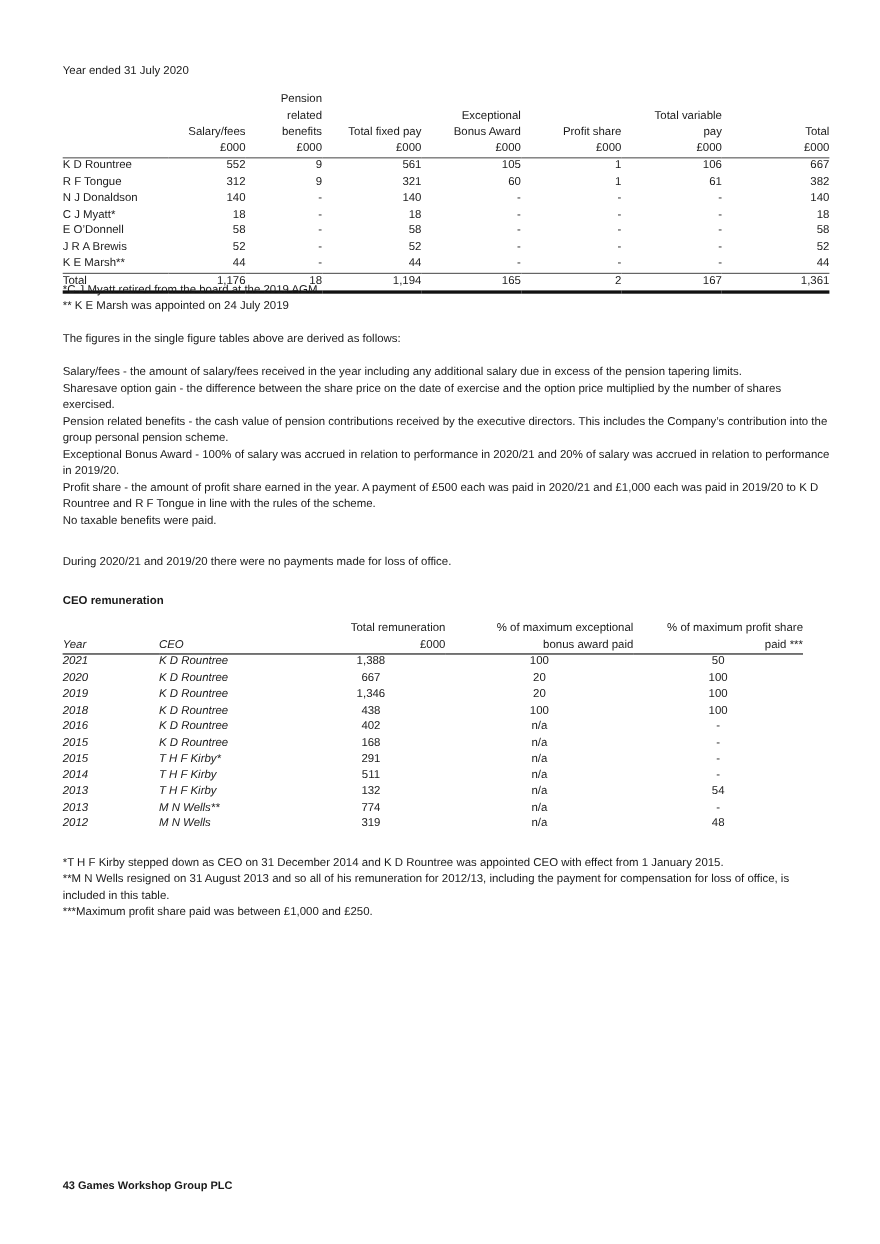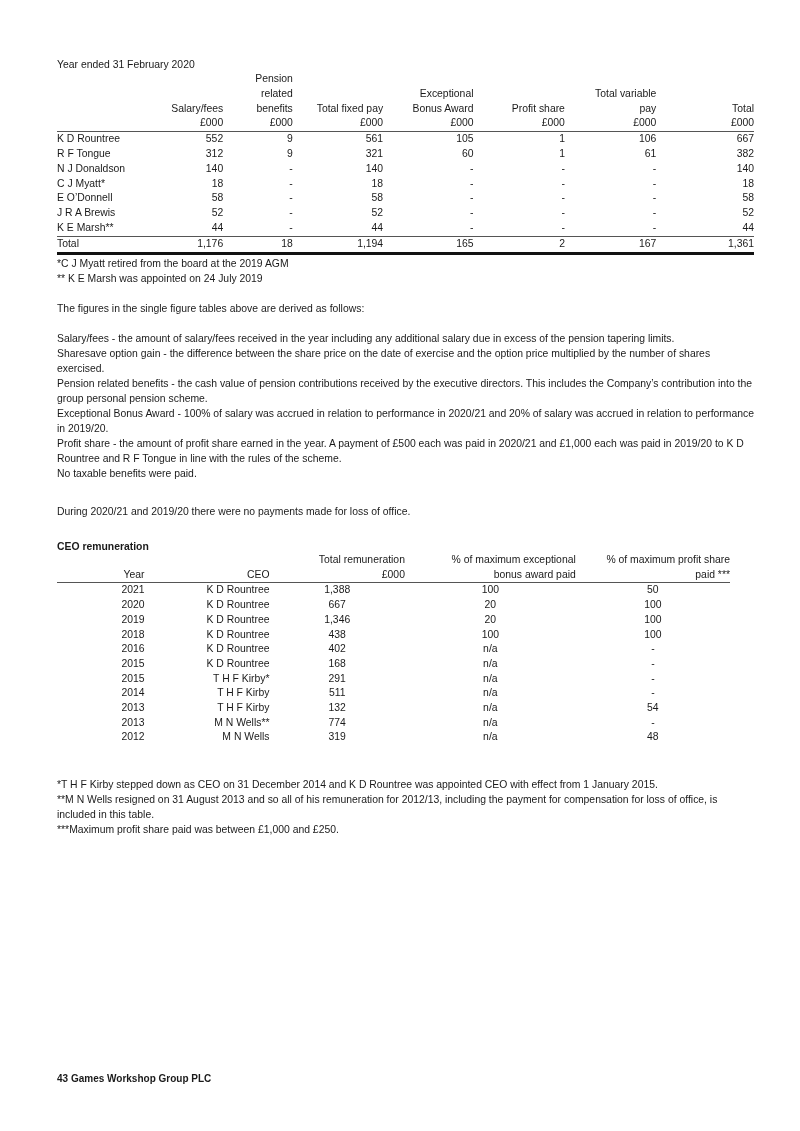--- a/index.html
+++ b/index.html
@@ -2,49 +2,49 @@
 <html><head>
 <meta charset="utf-8">
 <style>
   html, body { margin: 0; padding: 0; background: #ffffff; }
   body {
     width: 800px; height: 1131px; position: relative; overflow: hidden;
     font-family: "Liberation Sans", sans-serif; color: #1a1a1a; font-size: 10.4px;
   }
   .page { position: absolute; left: 57px; top: 0; width: 697px; }
   .title { position: absolute; top: 58px; left: 0; line-height: 14px; }
-  table { border-collapse: collapse; }
+  table { border-collapse: collapse; margin-top: 12px; }
   .t1 { position: absolute; top: 72px; left: 0; width: 697px; }
   .t1 th, .t1 td { padding: 0; height: 14.8px; line-height: 14.8px; font-weight: normal; white-space: nowrap; }
   .t1 th { vertical-align: bottom; line-height: 14.8px; text-align: right; }
   .t1 th.name { text-align: left; }
   .t1 td { text-align: right; }
   .t1 td.name { text-align: left; }
   .t1 thead tr:last-child th { border-bottom: 1px solid #555; }
   .t1 tr.total td { border-top: 1px solid #555; border-bottom: 3px solid #111; }
   .c-name { width: 92px; } .c1 { width: 68px; } .c2 { width: 67px; } .c3 { width: 87px; }
   .c4 { width: 87px; } .c5 { width: 88px; } .c6 { width: 88px; } .c7 { width: 94px; }
   .notes { position: absolute; left: 0; width: 697px; line-height: 15px; }
   .notes p { margin: 0; }
   .gap { height: 15px; }
   .ceo-title { position: absolute; top: 540px; left: 0; font-weight: bold; line-height: 14px; }
   .t2 { position: absolute; top: 553px; left: 0; width: 673px; }
   .t2 th, .t2 td { padding: 0; height: 14.7px; line-height: 14.7px; font-weight: normal; white-space: nowrap; }
   .t2 th { text-align: right; vertical-align: bottom; }
-  .t2 th.l, .t2 td.l { text-align: right; }
+  .t2 th.l, .t2 td.l { text-align: left; font-style: italic; }
   .t2 td { text-align: center; }
   .t2 thead tr:last-child th { border-bottom: 1px solid #555; }
   .footer { position: absolute; top: 1073px; left: 0; font-weight: bold; font-size: 10px; }
 </style>
 </head>
 <body>
 
 <div class="page">
 
-  <div class="title">Year ended 31 February 2020</div>
+  <div class="title">Year ended 31 July 2020</div>
 
   <table class="t1">
     <colgroup>
       <col class="c-name">
         <col class="c1">
         <col class="c2">
         <col class="c3">
         <col class="c4">
         <col class="c5">
         <col class="c6">

